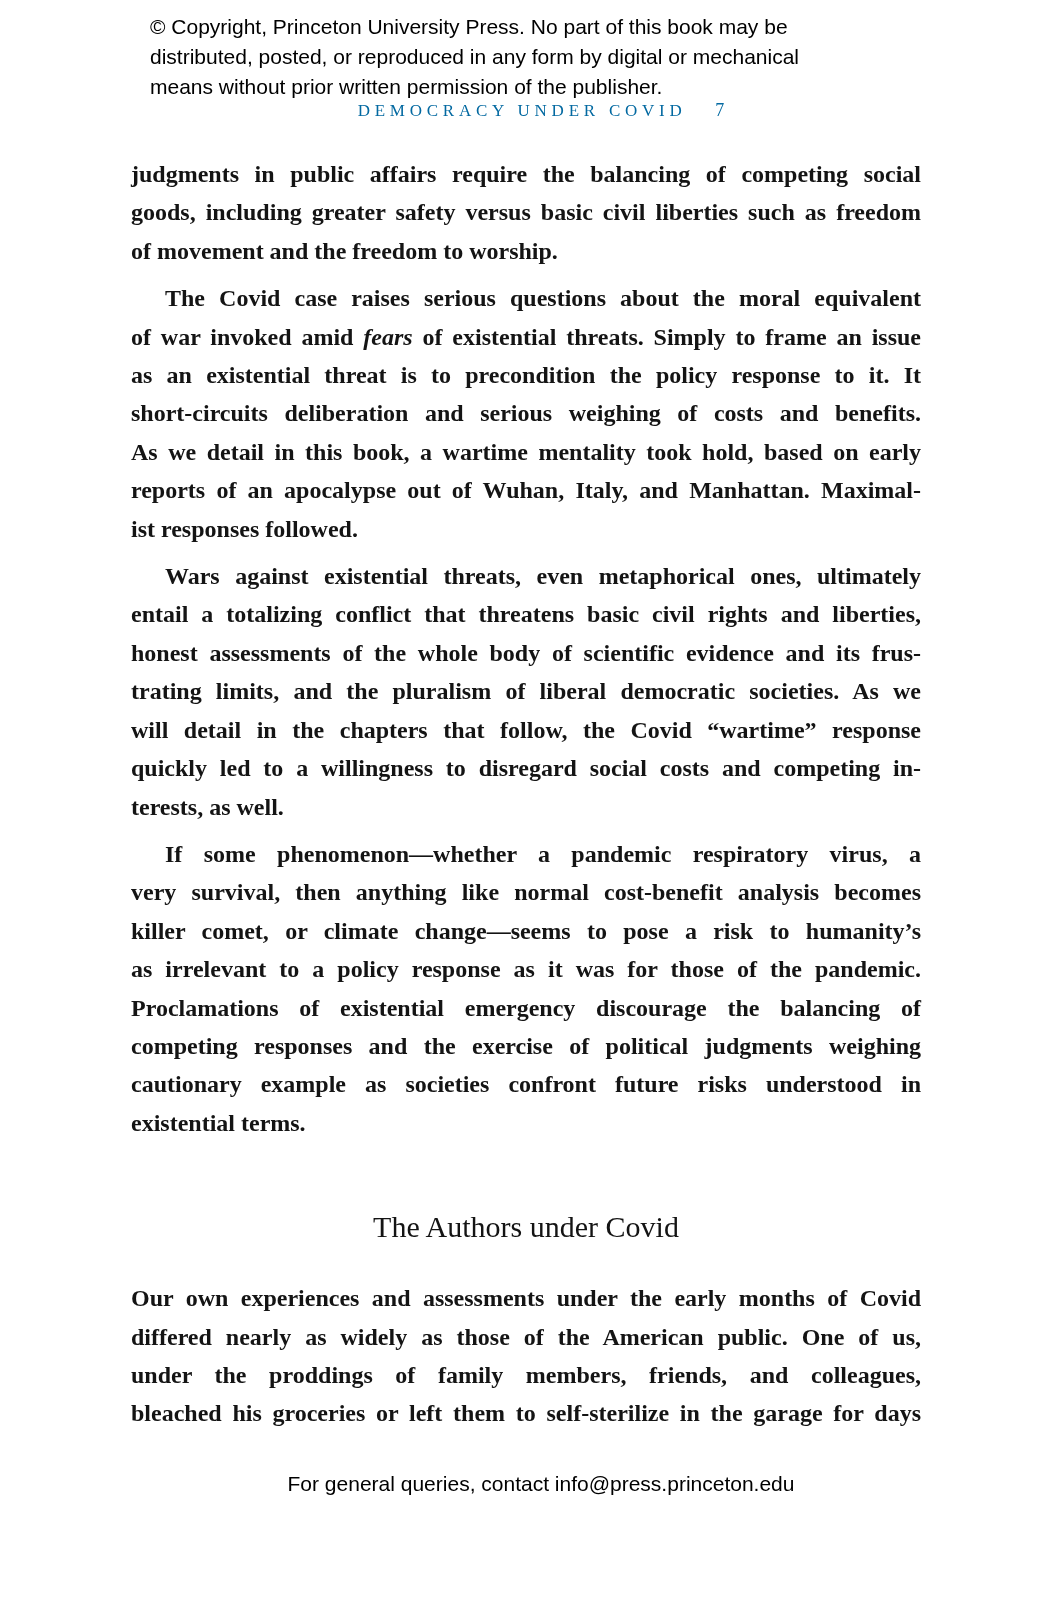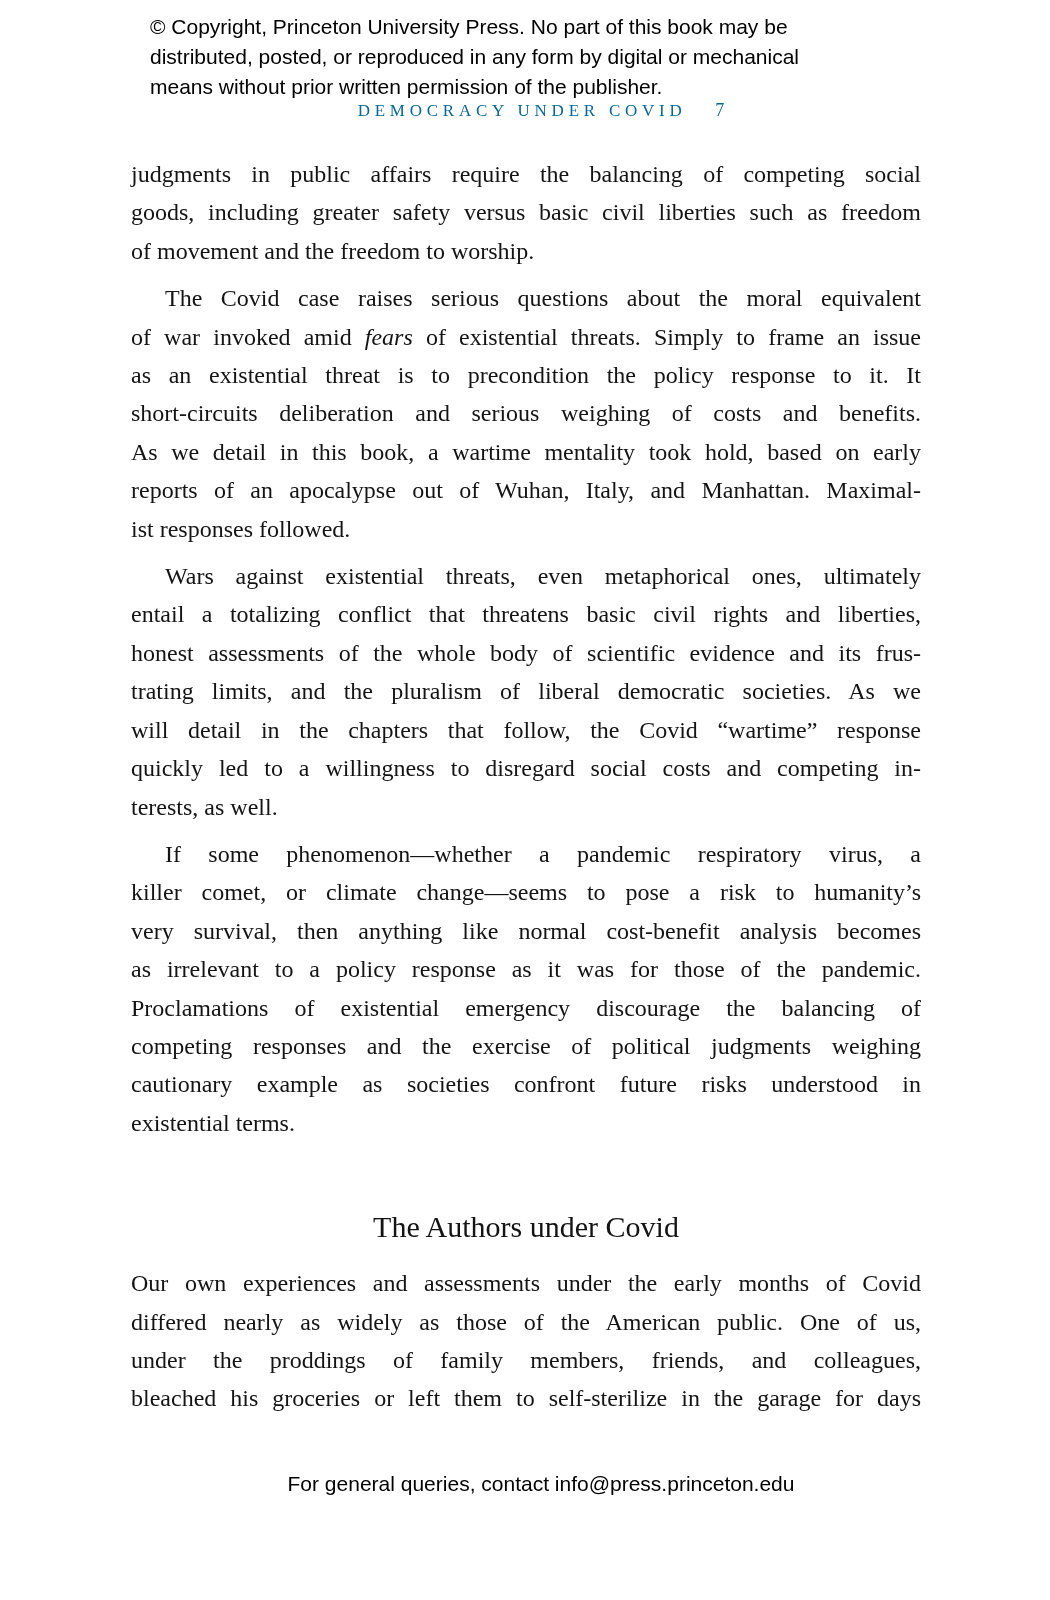--- a/index.html
+++ b/index.html
@@ -48,32 +48,32 @@
   }
   .body-text {
     position: absolute;
     top: 155px;
     left: 131px;
     width: 790px;
     font-size: 24px;
     line-height: 38.4px;
     color: #141414;
   }
-  .para { margin: 0; }
+  .para { margin: 0; font-weight: bold; }
   .line {
     text-align: justify;
     text-align-last: justify;
     white-space: normal;
   }
   .line.last { text-align-last: left; }
   .line.first { padding-left: 34px; margin-top: 9px; }
   .italic { font-style: italic; }
   .section-heading {
     margin-top: 64px;
-    margin-bottom: 16px;
+    margin-bottom: 31px;
     text-align: center;
     font-size: 30px;
     line-height: 42px;
     color: #141414;
   }
   .footer {
     position: absolute;
     top: 1472px;
     left: 0;
     width: 100%;
@@ -117,22 +117,22 @@
         <div class="line first"><span>Wars against existential threats, even metaphorical ones, ultimately</span></div>
         <div class="line"><span>entail a totalizing conflict that threatens basic civil rights and liberties,</span></div>
         <div class="line"><span>honest assessments of the whole body of scientific evidence and its frus-</span></div>
         <div class="line"><span>trating limits, and the pluralism of liberal democratic societies. As we</span></div>
         <div class="line"><span>will detail in the chapters that follow, the Covid “wartime” response</span></div>
         <div class="line"><span>quickly led to a willingness to disregard social costs and competing in-</span></div>
         <div class="line last"><span>terests, as well.</span></div>
       </div>
       <div class="para">
         <div class="line first"><span>If some phenomenon—whether a pandemic respiratory virus, a</span></div>
+        <div class="line"><span>very survival, then anything like normal cost-benefit analysis becomes</span></div>
         <div class="line"><span>killer comet, or climate change—seems to pose a risk to humanity’s</span></div>
-        <div class="line"><span>very survival, then anything like normal cost-benefit analysis becomes</span></div>
         <div class="line"><span>as irrelevant to a policy response as it was for those of the pandemic.</span></div>
         <div class="line"><span>Proclamations of existential emergency discourage the balancing of</span></div>
         <div class="line"><span>competing responses and the exercise of political judgments weighing</span></div>
         <div class="line"><span>cautionary example as societies confront future risks understood in</span></div>
         <div class="line last"><span>existential terms.</span></div>
       </div>
       <div class="section-heading">The Authors under Covid</div>
       <div class="para">
         <div class="line"><span>Our own experiences and assessments under the early months of Covid</span></div>
         <div class="line"><span>differed nearly as widely as those of the American public. One of us,</span></div>

